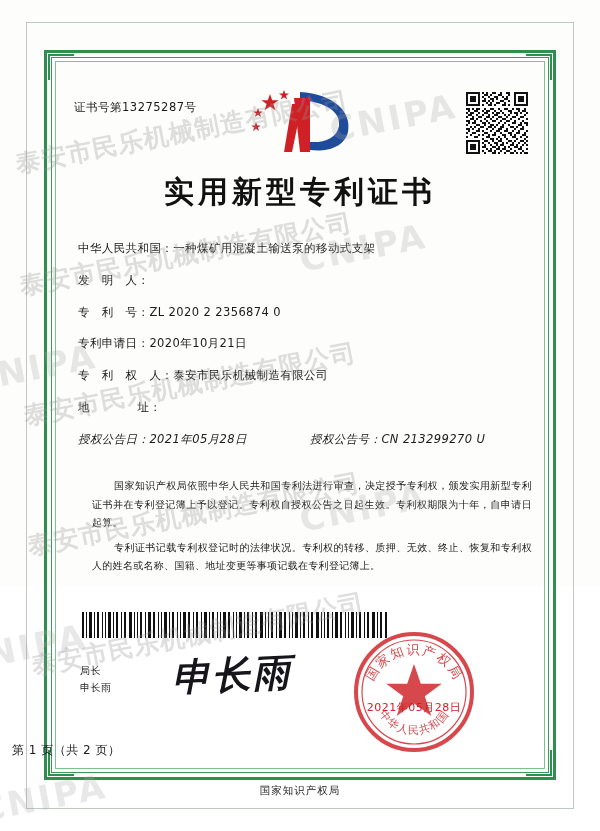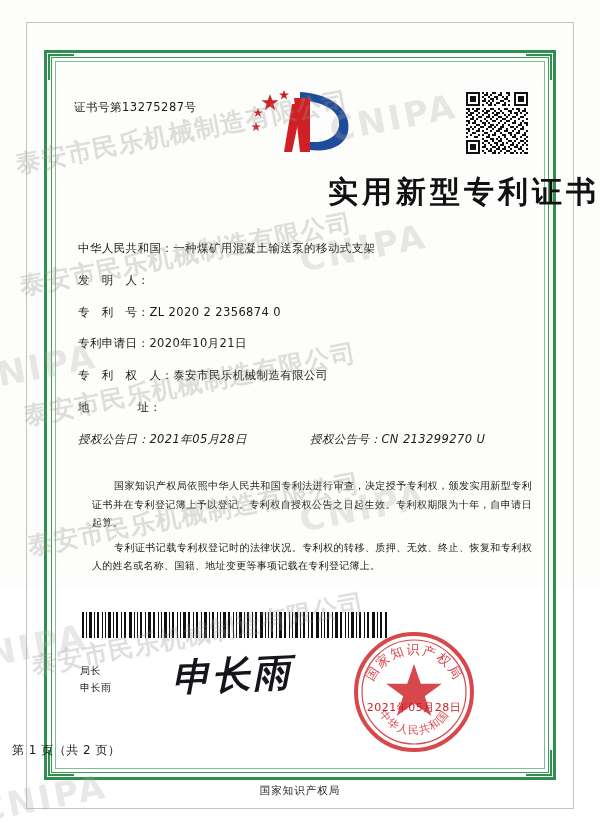--- a/index.html
+++ b/index.html
@@ -89,21 +89,21 @@
     left: 466px; top: 92px;
     width: 62px; height: 62px;
     background: #ffffff;
   }
   #qr-code svg { display: block; }
 
   .cert-title {
     position: absolute;
     left: 0; top: 172px;
     width: 600px;
-    text-align: right;
+    text-align: center;
     font-family: "DejaVu Serif", "Liberation Serif", serif;
     font-weight: bold;
     font-size: 30px;
     letter-spacing: 4px;
     color: #111111;
   }
 
   
   .fields {
     position: absolute;

